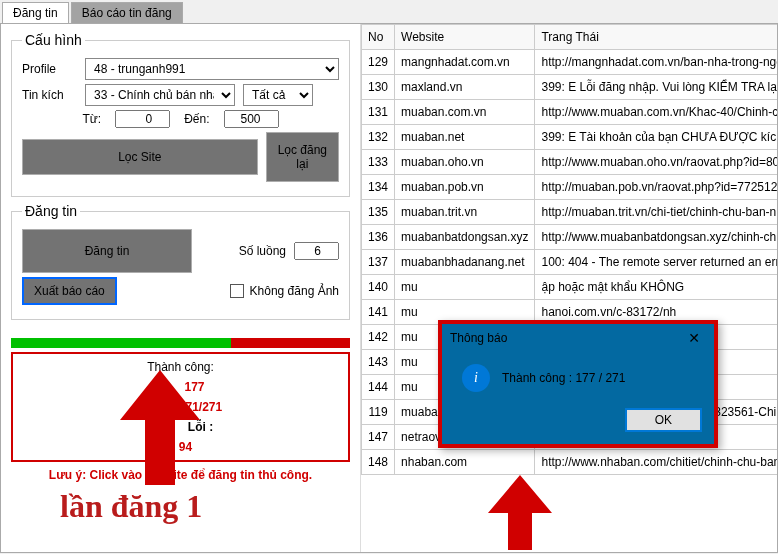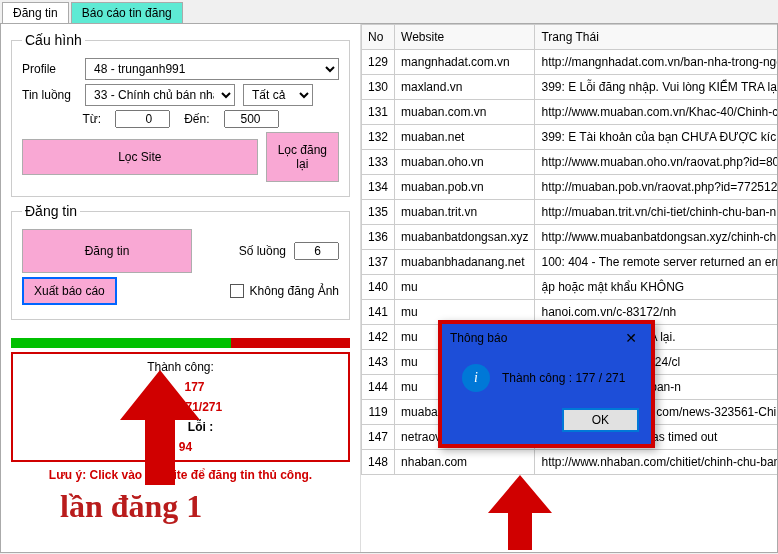--- a/index.html
+++ b/index.html
@@ -1,47 +1,47 @@
 <!DOCTYPE html>
 <html><head>
 <meta charset="utf-8">
 <style>
 * { box-sizing: border-box; margin: 0; padding: 0; font-family: "Segoe UI", Tahoma, sans-serif; font-size: 12px; }
 body { background: #f0f0f0; width: 778px; height: 554px; position: relative; overflow: hidden; }
 .tabs { display: flex; padding: 2px 2px 0 2px; }
 .tab { padding: 3px 10px; background: #fff; border: 1px solid #aaa; border-bottom: none; margin-right: 2px; cursor: pointer; }
-.tab.inactive { background: #5eead4; }
+.tab.inactive { background: #a3a3a3; }
 .content { display: flex; background: #fff; border: 1px solid #aaa; height: 530px; }
 .left { width: 360px; padding: 8px 10px; border-right: 1px solid #ddd; position: relative; }
 .right { flex: 1; overflow: hidden; }
 fieldset { border: 1px solid #ccc; padding: 6px 10px 10px 10px; margin-bottom: 6px; }
 legend { font-size: 14px; padding: 0 3px; }
 .row { display: flex; align-items: center; margin: 4px 0; gap: 8px; }
 .lbl { width: 55px; }
 select, input[type=text] { border: 1px solid #888; padding: 2px 4px; background: #fff; height: 22px; }
 .sel-wide { flex: 1; }
 .sel-mid { width: 150px; }
 .sel-sm { width: 70px; }
 .spin { width: 55px; text-align: right; padding-right: 16px; position: relative; }
-.btn { background: #f9a8d4; border: 1px solid #adadad; padding: 6px 12px; cursor: pointer; text-align: center; }
+.btn { background: #737373; border: 1px solid #adadad; padding: 6px 12px; cursor: pointer; text-align: center; }
 .btn-lg { width: 255px; padding: 10px; }
 .btn-med { padding: 10px 30px; }
 .btn-xu { border: 2px solid #0066ff; padding: 5px 10px; }
 .checkbox-row { display: flex; align-items: center; gap: 6px; text-align: center; }
 .cb { width: 14px; height: 14px; border: 1px solid #555; display: inline-block; }
 .progress { height: 10px; background: linear-gradient(to right, #00c000 0%, #00c000 65%, #d00000 65%, #d00000 100%); margin: 4px 0; }
 .stats-row { display: flex; align-items: center; border: 2px solid #d00000; padding: 6px 8px; gap: 6px; flex-direction: column; }
 .red { color: #d00000; font-weight: bold; }
 .note { color: #d00000; font-weight: bold; text-align: center; margin-top: 6px; font-size: 12px; }
 table { border-collapse: collapse; width: 100%; }
 th, td { border: 1px solid #ccc; padding: 5px 6px; text-align: left; white-space: nowrap; overflow: hidden; }
 th { background: #f8f8f8; font-weight: normal; }
 td.no { width: 36px; text-align: center; }
 td.site { width: 140px; }
-.dialog { position: absolute; left: 438px; top: 320px; width: 217px; background: #1d4ed8; border: 1px solid #555; box-shadow: 3px 3px 8px rgba(0,0,0,0.3); z-index: 50; }
+.dialog { position: absolute; left: 438px; top: 320px; width: 280px; background: #0369a1; border: 1px solid #555; box-shadow: 3px 3px 8px rgba(0,0,0,0.3); z-index: 50; }
 .dlg-frame { border: 4px solid #d00000; padding: 0; }
 .dlg-title { display: flex; justify-content: space-between; align-items: center; padding: 6px 8px; }
 .dlg-close { width: 24px; text-align: center; cursor: pointer; font-size: 14px; }
 .dlg-body { display: flex; align-items: center; gap: 12px; padding: 12px 16px 8px 20px; }
 .info-icon { width: 28px; height: 28px; border-radius: 50%; background: #0078d7; color: #fff; display: flex; align-items: center; justify-content: center; font-style: italic; font-family: Georgia, serif; font-size: 14px; }
 .dlg-foot { text-align: right; padding: 8px 12px 12px; }
 .dlg-foot .btn { padding: 3px 28px; border: 2px solid #0078d7; background: #e1e1e1; }
 .arrow { position: absolute; z-index: 60; }
 .arrow svg { display: block; }
 .big-text { position: absolute; left: 60px; top: 488px; color: #b91c1c; font-size: 32px; font-weight: bold; font-family: "Times New Roman", serif; z-index: 40; }
@@ -56,21 +56,21 @@
 
 <div class="content">
   <div class="left">
     <fieldset>
       <legend>Cấu hình</legend>
       <div class="row">
         <span class="lbl">Profile</span>
         <select class="sel-wide"><option>48 - trunganh991</option></select>
       </div>
       <div class="row">
-        <span class="lbl">Tin luồng</span>
+        <span class="lbl">Tin kích</span>
         <select class="sel-mid"><option>33 - Chính chủ bán nhà</option></select>
         <select class="sel-sm"><option>Tất cả</option></select>
       </div>
       <div class="row" style="justify-content:center;gap:14px;">
         <span>Từ:</span>
         <input class="spin" value="0" style="">
         <span>Đến:</span>
         <input class="spin" value="500" style="">
       </div>
       <div class="row">

